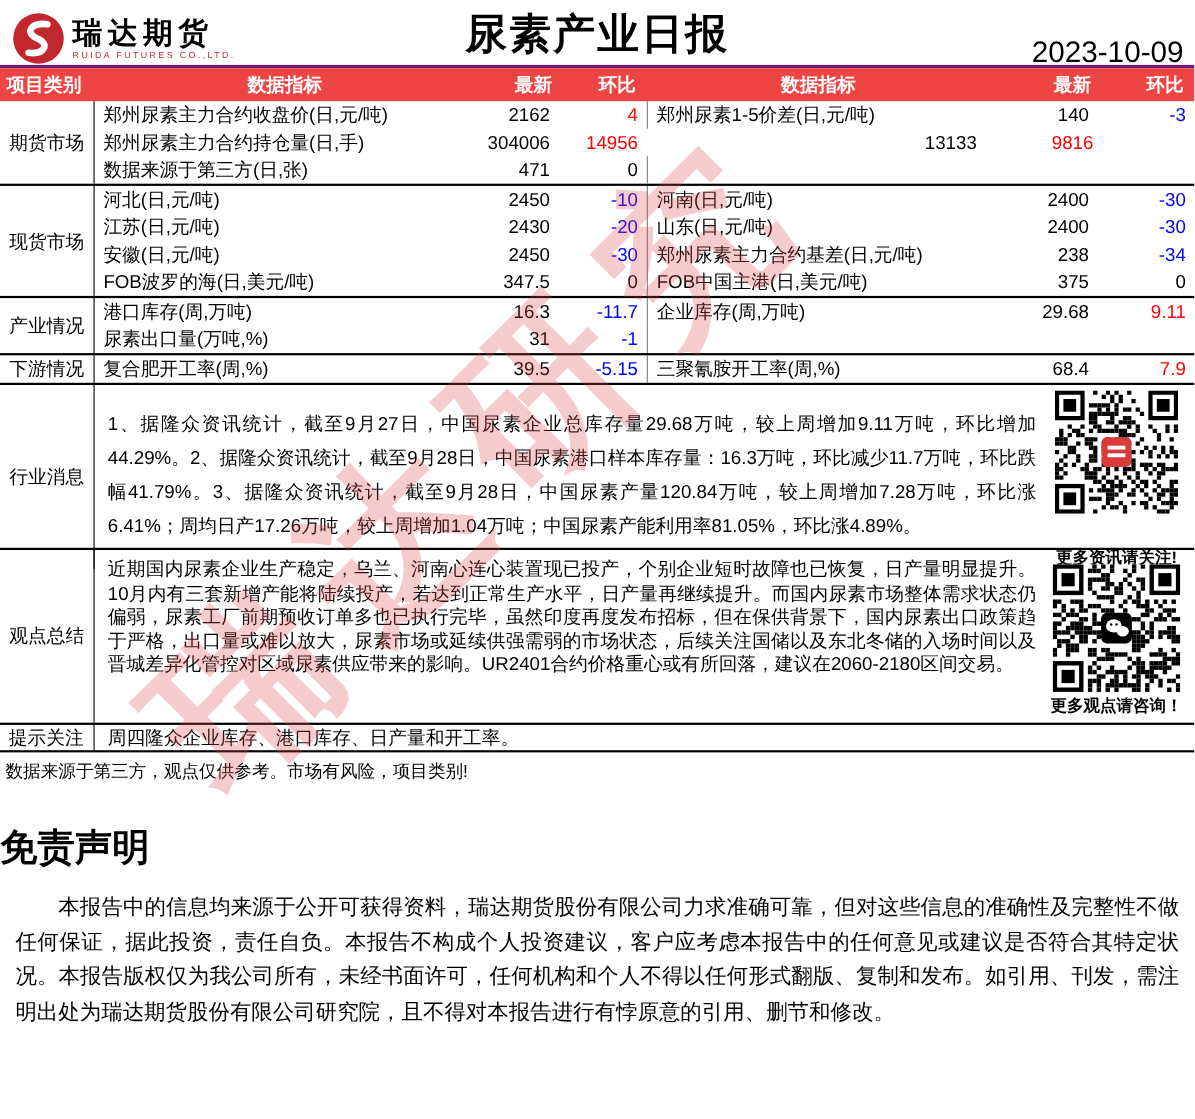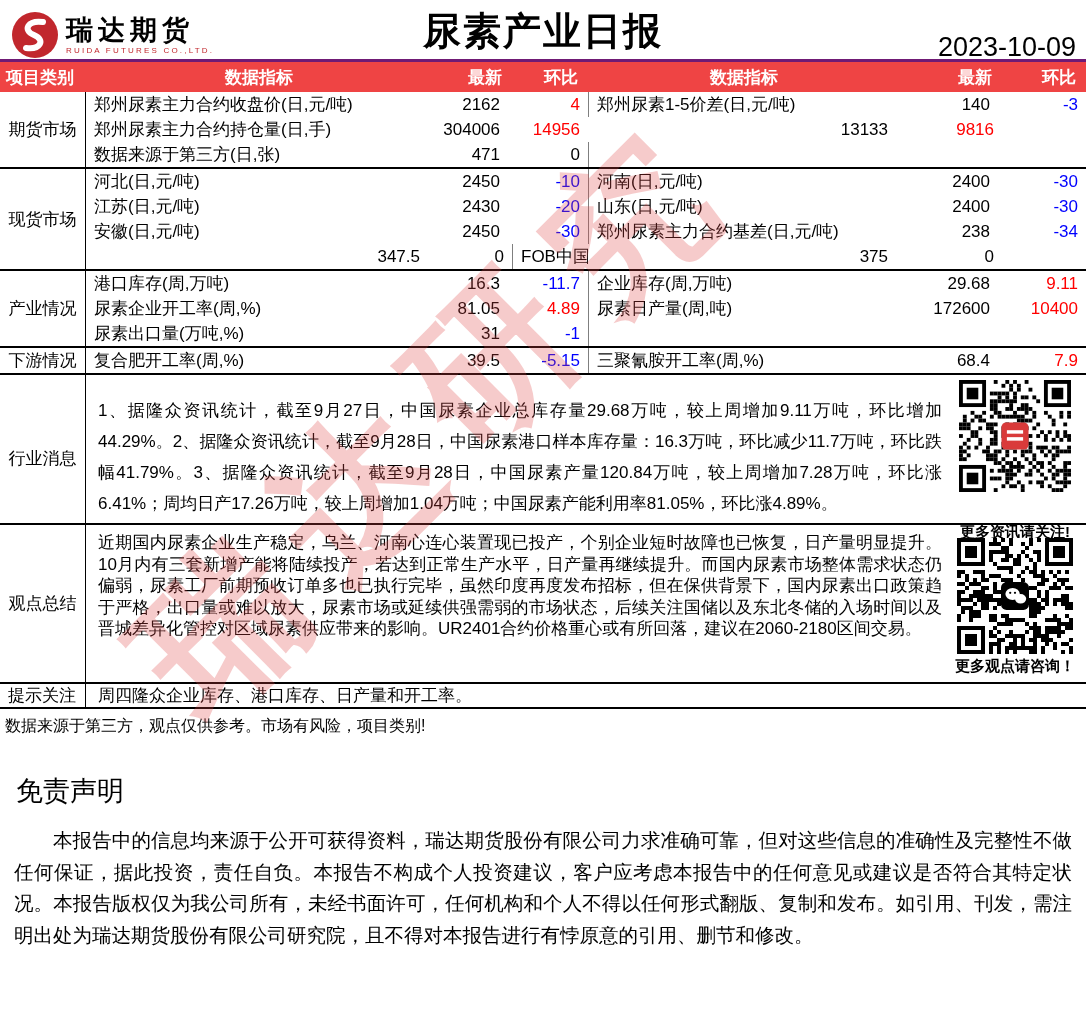--- a/index.html
+++ b/index.html
@@ -58,21 +58,21 @@
   
   .research { margin:22px 0 0 322px; font-size:16px; position:relative; z-index:2; }
   .res-row { display:flex; margin-bottom:16px; align-items:baseline; }
   .res-label { font-weight:bold; width:130px; }
   .res-name { width:100px; }
   .res-cert { width:255px; }
   .res-name2 { width:85px; }
 
   
   .disc { margin-top:36px; position:relative; z-index:2; }
-  .disc h2 { font-size:27px; font-weight:normal; margin-left:16px; }
+  .disc h2 { font-size:34px; font-weight:bold; }
   .disc p { margin:16px 14px 0 14px; font-size:19.5px; line-height:31.5px; text-align:justify; text-indent:2em; }
 
   svg { display:block; }
 </style>
 </head>
 <body>
 
 <div class="page">
 
   <div class="wm">瑞达研究</div>
@@ -155,46 +155,39 @@
             </div>
             <div class="row">
               <div class="ind">安徽(日,元/吨)</div>
               <div class="val">2450</div>
               <div class="chg chg-down">-30</div>
               <div class="ind r-ind">郑州尿素主力合约基差(日,元/吨)</div>
               <div class="val">238</div>
               <div class="chg chg-down">-34</div>
             </div>
             <div class="row">
+              <div class="ind">FOB波罗的海(日,美元/吨)</div>
               <div class="val">347.5</div>
               <div class="chg chg-flat">0</div>
               <div class="ind r-ind">FOB中国主港(日,美元/吨)</div>
               <div class="val">375</div>
               <div class="chg chg-flat">0</div>
             </div>
           </div>
         </div>
         <div class="sect">
           <div class="cat">产业情况</div>
           <div class="rows">
             <div class="row">
               <div class="ind">港口库存(周,万吨)</div>
               <div class="val">16.3</div>
               <div class="chg chg-down">-11.7</div>
               <div class="ind r-ind">企业库存(周,万吨)</div>
               <div class="val">29.68</div>
               <div class="chg chg-up">9.11</div>
-            </div>
-            <div class="row">
-              <div class="ind">尿素企业开工率(周,%)</div>
-              <div class="val">81.05</div>
-              <div class="chg chg-up">4.89</div>
-              <div class="ind r-ind">尿素日产量(周,吨)</div>
-              <div class="val">172600</div>
-              <div class="chg chg-up">10400</div>
             </div>
             <div class="row">
               <div class="ind">尿素出口量(万吨,%)</div>
               <div class="val">31</div>
               <div class="chg chg-down">-1</div>
               <div class="ind r-ind"></div>
               <div class="val"></div>
               <div class="chg chg-flat"></div>
             </div>
           </div>

